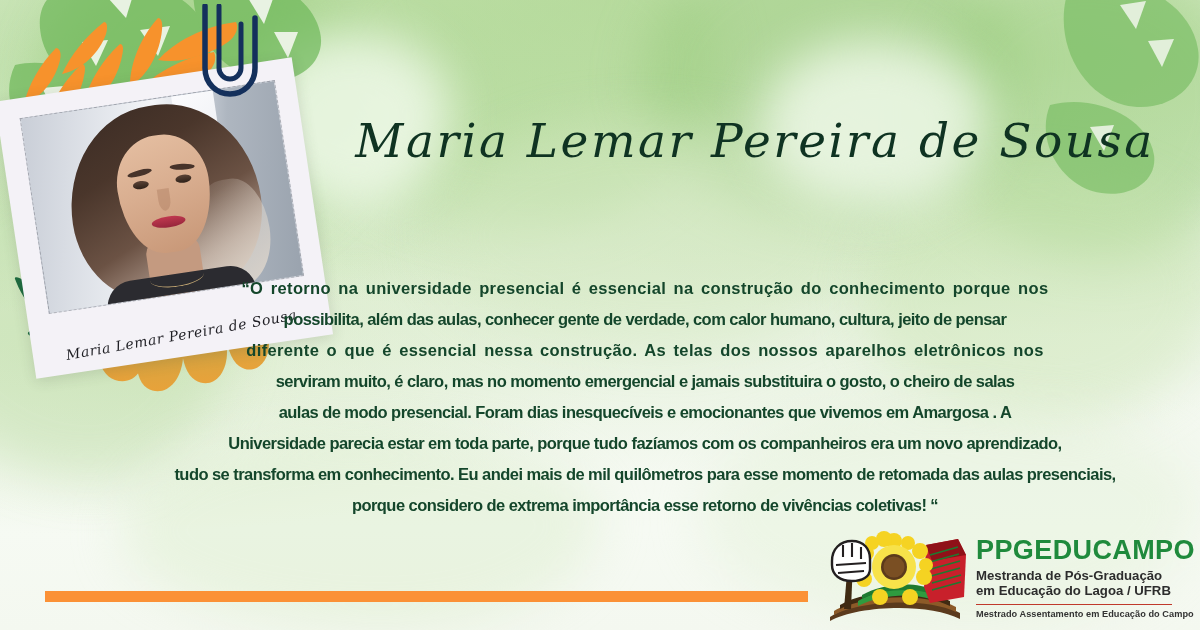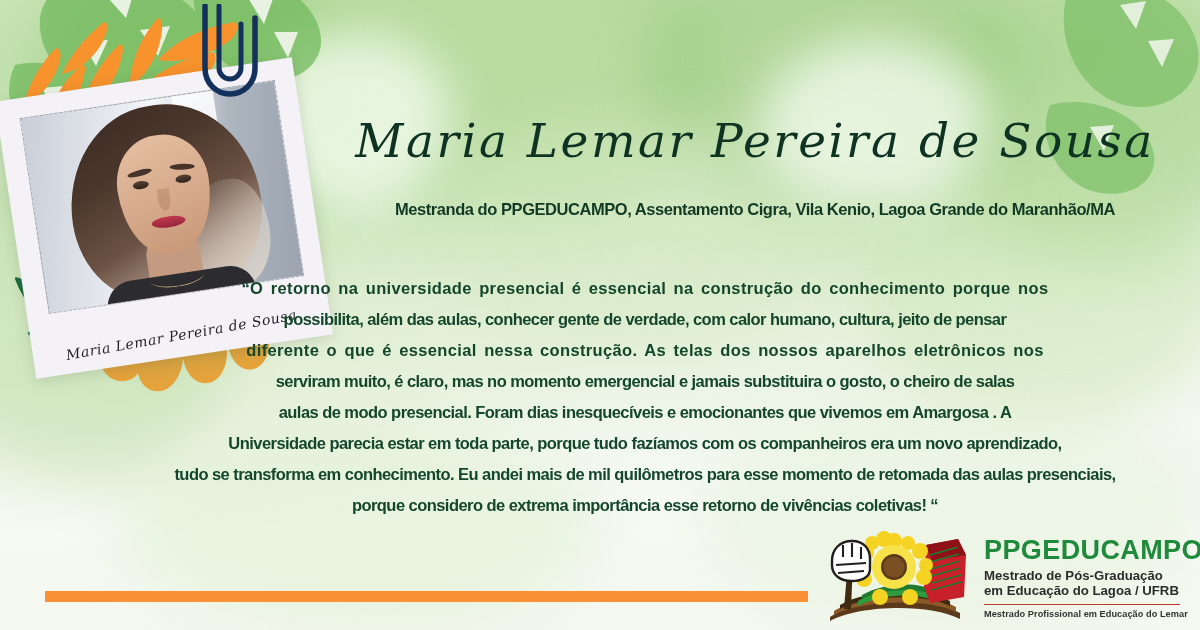--- a/index.html
+++ b/index.html
@@ -117,21 +117,21 @@
     line-height:31px;letter-spacing:-.15px;
   }
   #quote .ln{display:block;}
   #quote .wide{letter-spacing:.35px;word-spacing:2.5px;}
   #quote .tight{letter-spacing:-.55px;}
 
   
   #accent-bar{position:absolute;left:45px;top:591px;width:763px;height:11px;background:#fb9136;}
 
   
-  #logo{position:absolute;left:818px;top:529px;width:365px;height:96px;display:flex;align-items:center;gap:8px;}
+  #logo{position:absolute;left:818px;top:529px;width:365px;height:96px;display:flex;align-items:center;}
   #logo-mark{width:152px;height:92px;flex:none;}
   #logo-text{margin-left:6px;padding-top:2px;}
   .lg-1{font-size:27px;font-weight:bold;color:#1f8a3c;letter-spacing:.4px;line-height:1;}
   .lg-2{font-size:13.2px;font-weight:bold;color:#2d2d2d;line-height:15.5px;margin-top:4px;}
   .lg-rule{height:1.5px;background:#c0392b;margin:5px 0 4px;width:196px;}
   .lg-3{font-size:9.2px;font-weight:bold;color:#333;letter-spacing:.05px;}
 </style>
 </head>
 <body>
 
@@ -239,21 +239,20 @@
     <div class="pl-sign">Maria Lemar Pereira de Sousa</div>
   </div>
 
   <svg id="paperclip" width="76" height="104" viewBox="0 0 76 104">
     <path d="M19 2 L19 64 C19 80 31 90 44 90 C57 90 69 80 69 64 L69 14" fill="none" stroke="#14305c" stroke-width="5.5" stroke-linecap="round"></path>
     <path d="M33 2 L33 64 C33 70 38 75 44 75 C50 75 55 70 55 64 L55 20" fill="none" stroke="#14305c" stroke-width="5" stroke-linecap="round"></path>
   </svg>
 
   <div id="name-title">Maria Lemar Pereira de Sousa</div>
 
-  <div id="affiliation">Mestranda do PPGEDUCAMPO, Assentamento Cigra, Vila Kenio, Lagoa Grande do Maranhão/MA</div>
 
   <blockquote id="quote">
     <span class="ln wide">“O retorno na universidade presencial é essencial na construção do conhecimento porque nos</span>
     <span class="ln tight">possibilita, além das aulas, conhecer gente de verdade, com calor humano, cultura, jeito de pensar</span>
     <span class="ln wide">diferente o que é essencial nessa construção.   As telas dos nossos aparelhos eletrônicos   nos</span>
     <span class="ln tight">serviram muito, é claro, mas no momento emergencial e jamais substituira o gosto, o cheiro de salas</span>
     <span class="ln tight">aulas de modo presencial. Foram dias inesquecíveis e emocionantes que vivemos em Amargosa . A</span>
     <span class="ln tight">Universidade parecia estar em toda parte, porque tudo fazíamos com os companheiros era um novo aprendizado,</span>
     <span class="ln tight">tudo se transforma em conhecimento.  Eu andei mais de mil quilômetros para esse momento de retomada das aulas presenciais,</span>
     <span class="ln tight">porque considero de extrema importância esse retorno de vivências coletivas! “</span>
@@ -307,21 +306,21 @@
         <path d="M25 14 L25 26"></path>
           <path d="M34 12 L34 26"></path>
           <path d="M43 16 L43 28"></path>
         <path d="M18 34 L48 32"></path>
           <path d="M20 42 L46 40"></path>
       </g>
     </svg>
     <div id="logo-text">
       <div class="lg-1">PPGEDUCAMPO</div>
       <div class="lg-2">
-        <div>Mestrado de Pós-Graduação</div>
+        <div>Mestranda de Pós-Graduação</div>
         <div>em Educação do Lagoa / UFRB</div>
       </div>
       <div class="lg-rule"></div>
-      <div class="lg-3">Mestrado Profissional em Educação do Lemar</div>
+      <div class="lg-3">Mestrado Assentamento em Educação do Campo</div>
     </div>
   </div>
 
 </div>
 
 </body></html>

